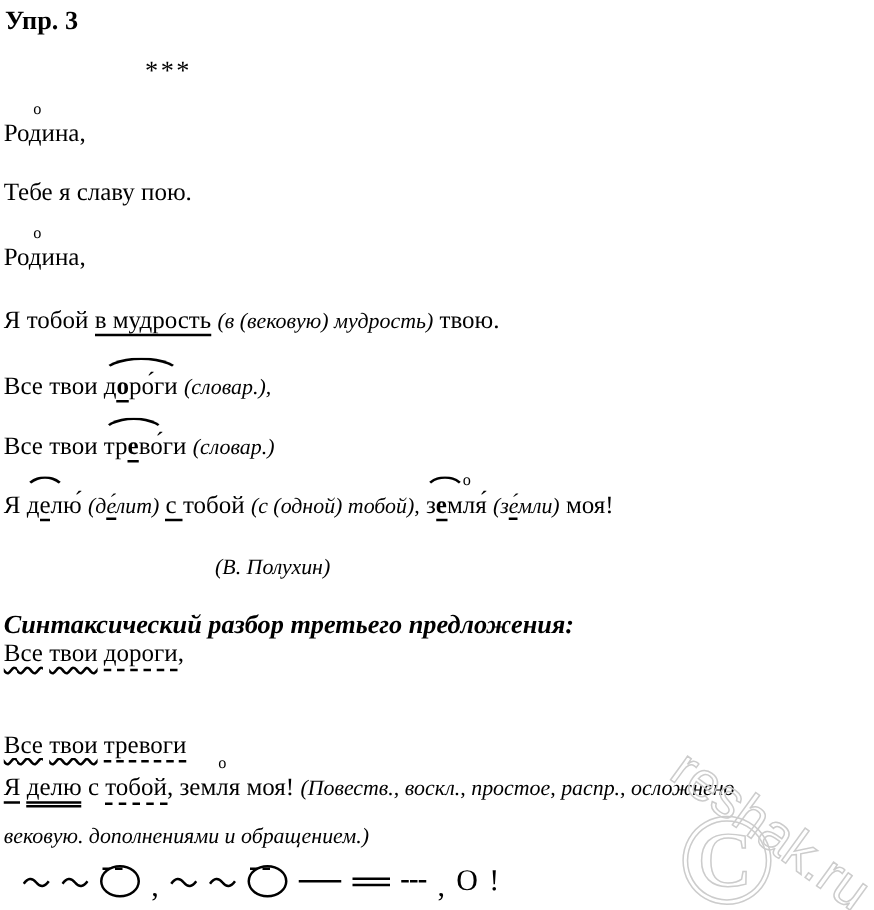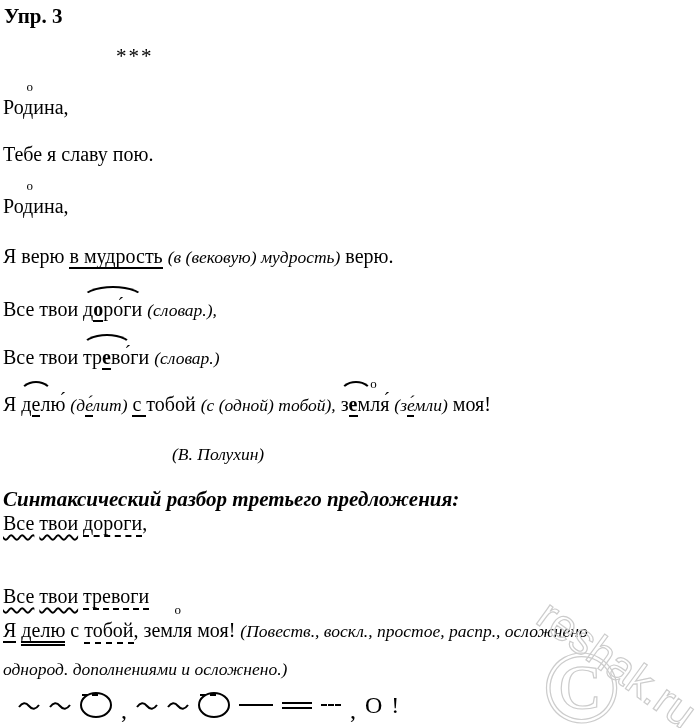--- a/index.html
+++ b/index.html
@@ -60,30 +60,30 @@
 <body>
 
 <div class="page" data-name="page">
   <div class="header-exercise" data-name="exercise-title">Упр. 3</div>
   <div class="poem-title" data-name="poem-title">***</div>
 
   <div id="lines" data-name="text-lines">
       <div class="line" data-name="line-rodina-1"><span data-name="text-segment" class="has-sup">Родина,<span class="sup" data-name="address-mark" style="left: 36%;">о</span></span></div>
       <div class="line" data-name="line-tebe"><span data-name="text-segment">Тебе я славу пою.</span></div>
       <div class="line" data-name="line-rodina-2"><span data-name="text-segment" class="has-sup">Родина,<span class="sup" data-name="address-mark" style="left: 36%;">о</span></span></div>
-      <div class="line" data-name="line-veryu"><span data-name="text-segment">Я верю </span><span data-name="text-segment" class="u">в мудрость</span><span data-name="text-segment"> </span><span data-name="text-segment" class="i sm">(в (вековую) мудрость)</span><span data-name="text-segment"> верю.</span></div>
+      <div class="line" data-name="line-veryu"><span data-name="text-segment">Я тобой </span><span data-name="text-segment" class="u">в мудрость</span><span data-name="text-segment"> </span><span data-name="text-segment" class="i sm">(в (вековую) мудрость)</span><span data-name="text-segment"> твою.</span></div>
       <div class="line" data-name="line-dorogi"><span data-name="text-segment">Все твои </span><span data-name="text-segment" class="arc"><span data-name="text-segment">д</span><span data-name="text-segment" class="b u">о</span><span data-name="text-segment">ро́ги</span></span><span data-name="text-segment"> </span><span data-name="text-segment" class="i sm">(словар.),</span></div>
       <div class="line" data-name="line-trevogi"><span data-name="text-segment">Все твои </span><span data-name="text-segment" class="arc"><span data-name="text-segment">тр</span><span data-name="text-segment" class="b u">е</span><span data-name="text-segment">во́</span></span><span data-name="text-segment">ги</span><span data-name="text-segment"> </span><span data-name="text-segment" class="i sm">(словар.)</span></div>
       <div class="line" data-name="line-delyu"><span data-name="text-segment">Я </span><span data-name="text-segment" class="arc"><span data-name="text-segment">д</span><span data-name="text-segment" class="u">е</span><span data-name="text-segment">л</span></span><span data-name="text-segment">ю́ </span><span data-name="text-segment" class="i sm"><span data-name="text-segment">(д</span><span data-name="text-segment" class="u">е́</span><span data-name="text-segment">лит)</span></span><span data-name="text-segment"> </span><span data-name="text-segment" class="u">с </span><span data-name="text-segment">тобой </span><span data-name="text-segment" class="i sm">(с (одной) тобой),</span><span data-name="text-segment"> </span><span data-name="text-segment" class="arc"><span data-name="text-segment">з</span><span data-name="text-segment" class="b u">е</span><span data-name="text-segment">м</span></span><span data-name="text-segment" class="has-sup">ля́<span class="sup" data-name="address-mark" style="left: 0%;">о</span></span><span data-name="text-segment"> </span><span data-name="text-segment" class="i sm"><span data-name="text-segment">(з</span><span data-name="text-segment" class="u">е́</span><span data-name="text-segment">мли)</span></span><span data-name="text-segment"> моя!</span></div>
       <div class="line" data-name="line-author"><span data-name="text-segment" class="i sm">(В. Полухин)</span></div>
       <div class="line" data-name="line-heading"><span data-name="text-segment" class="b i lg">Синтаксический разбор третьего предложения:</span></div>
       <div class="line" data-name="line-razbor-dorogi"><span data-name="text-segment" class="wavy">Все</span><span data-name="text-segment"> </span><span data-name="text-segment" class="wavy">твои</span><span data-name="text-segment"> </span><span data-name="text-segment" class="dash">дороги</span><span data-name="text-segment">,</span></div>
       <div class="line" data-name="line-razbor-trevogi"><span data-name="text-segment" class="wavy">Все</span><span data-name="text-segment"> </span><span data-name="text-segment" class="wavy">твои</span><span data-name="text-segment"> </span><span data-name="text-segment" class="dash">тревоги</span></div>
       <div class="line" data-name="line-razbor-delyu"><span data-name="text-segment" class="u">Я</span><span data-name="text-segment"> </span><span data-name="text-segment" class="uu">делю</span><span data-name="text-segment"> с </span><span data-name="text-segment" class="dash">тобой</span><span data-name="text-segment">, зем</span><span data-name="text-segment" class="has-sup">ля<span class="sup" data-name="address-mark" style="left: 8%;">о</span></span><span data-name="text-segment"> моя! </span><span data-name="text-segment" class="i sm">(Повеств., воскл., простое, распр., осложнено</span></div>
-      <div class="line" data-name="line-razbor-cont"><span data-name="text-segment" class="i sm">однород. дополнениями и осложнено.)</span></div>
+      <div class="line" data-name="line-razbor-cont"><span data-name="text-segment" class="i sm">вековую. дополнениями и обращением.)</span></div>
     </div>
 
   <div id="scheme" class="scheme" data-name="sentence-scheme">
       <span class="sym-wavy" data-name="attribute-wavy-symbol">
         <svg width="22" height="12" viewBox="0 0 22 12">
           <path d="M1 8 Q 6 1 11 7 Q 16 13 21 6" fill="none" stroke="#000" stroke-width="2"></path>
         </svg>
       </span>
       <span class="sym-wavy" data-name="attribute-wavy-symbol">
         <svg width="22" height="12" viewBox="0 0 22 12">

